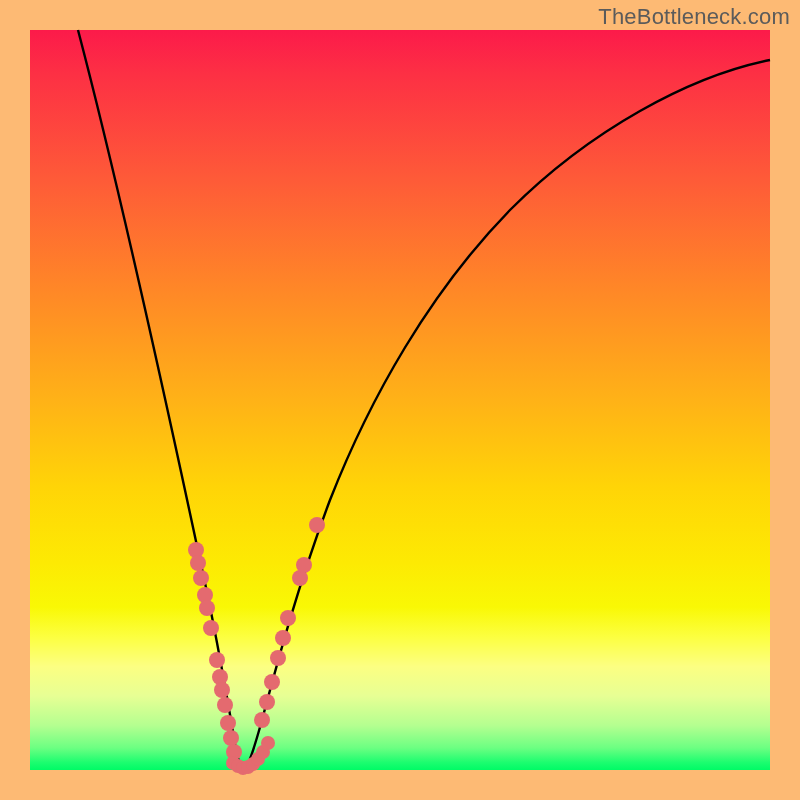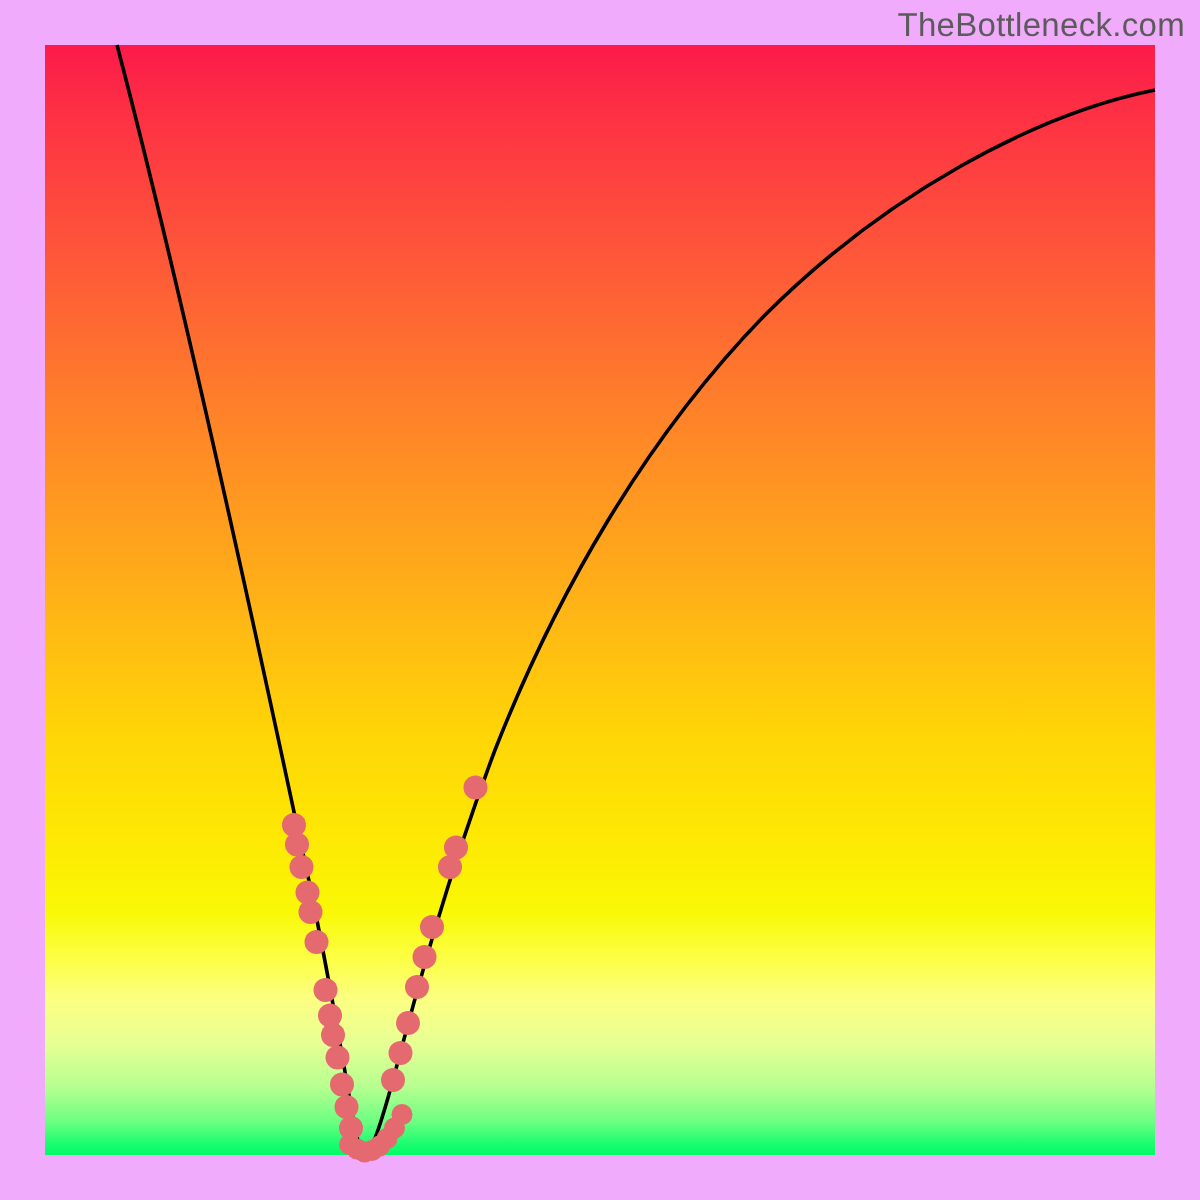--- a/index.html
+++ b/index.html
@@ -10,21 +10,21 @@
     overflow: hidden;
     background: #000;
     font-family: Arial, Helvetica, sans-serif;
   }
   .frame {
     position: absolute;
     left: 0;
     top: 0;
     width: 800px;
     height: 800px;
-    background: #f0abfc;
+    background: #fdba74;
   }
   .plot {
     position: absolute;
     left: 30px;
     top: 30px;
     width: 740px;
     height: 740px;
     
     background: linear-gradient(
       to bottom,

